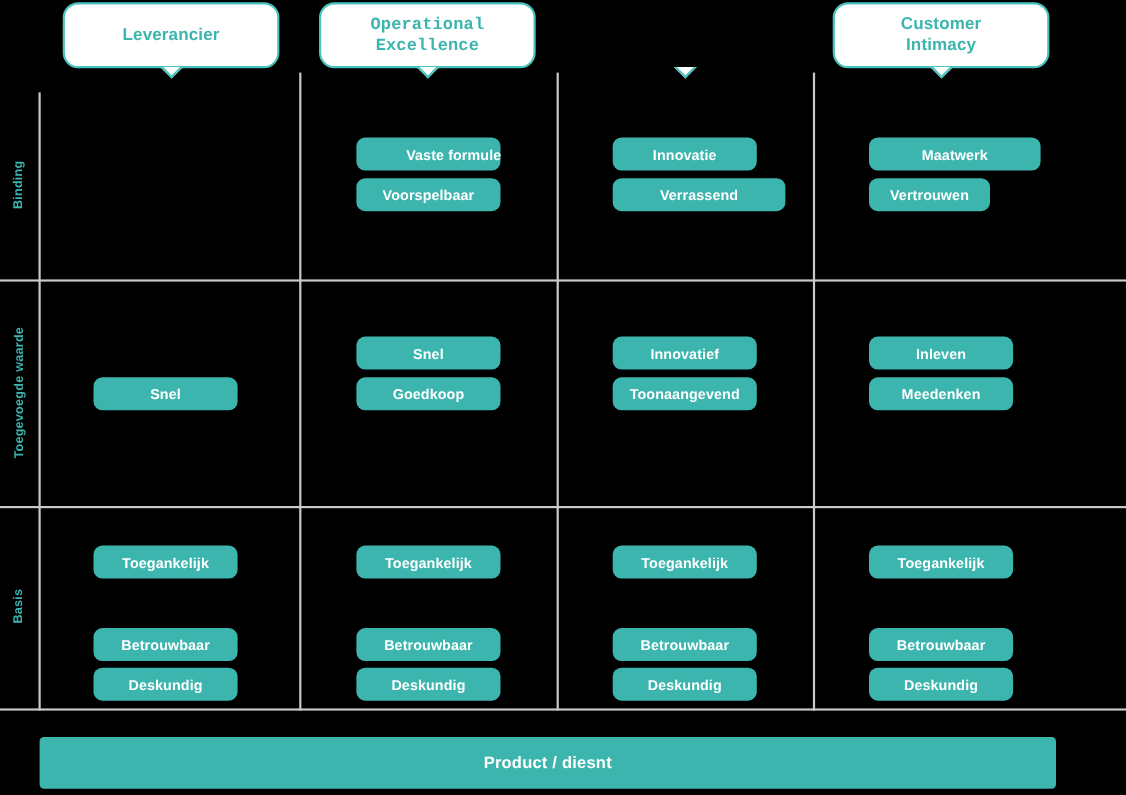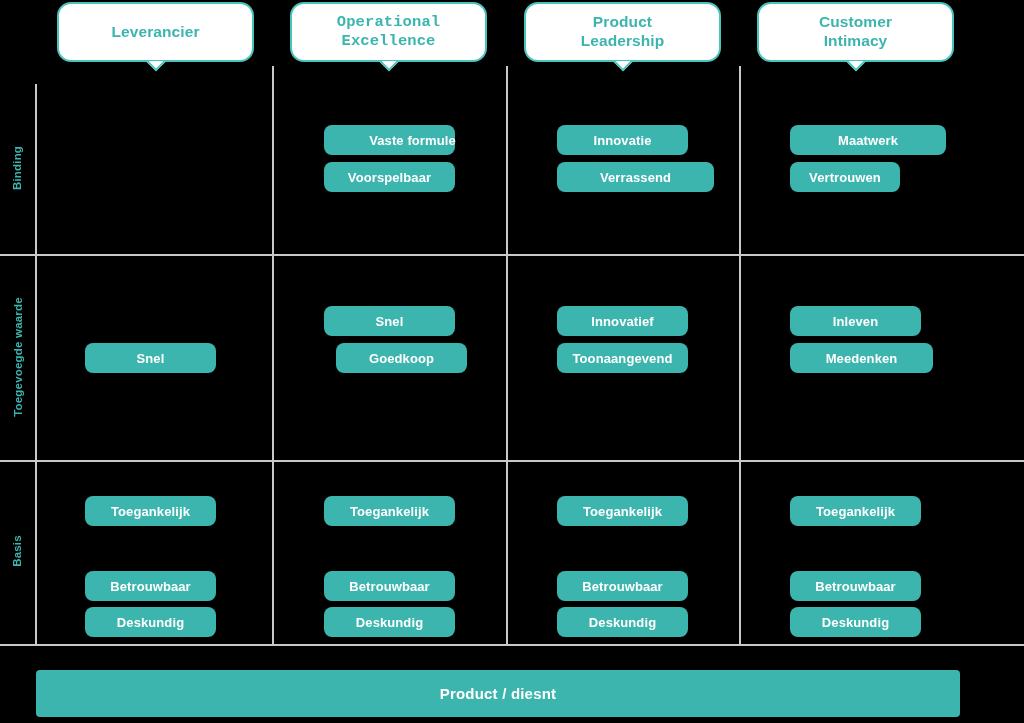--- a/index.html
+++ b/index.html
@@ -132,24 +132,20 @@
     <span class="hdr-label">Leverancier</span>
   </div>
   <div class="hdr-ptr" style="left:145px;"></div>
 
   <div class="hdr-card" style="left:290px; width:197px;font-family:Liberation Mono, monospace;">
     <span class="hdr-label">Operational
 Excellence</span>
   </div>
   <div class="hdr-ptr" style="left:378px;"></div>
 
-  <div class="hdr-card" style="left:524px; width:197px;">
-    <span class="hdr-label">Product
-Leadership</span>
-  </div>
   <div class="hdr-ptr" style="left:612px;"></div>
 
   <div class="hdr-card" style="left:757px; width:197px;">
     <span class="hdr-label">Customer
 Intimacy</span>
   </div>
   <div class="hdr-ptr" style="left:845px;"></div>
 
   <div class="vline" style="left:35px;  top:84px;  height:562px;"></div>
   <div class="vline" style="left:272px; top:66px;  height:580px;"></div>
@@ -169,27 +165,27 @@
 
   <div class="pill" style="left:557px; top:125px; width:131px;">Innovatie</div>
   <div class="pill" style="left:557px; top:162px; width:157px;">Verrassend</div>
 
   <div class="pill" style="left:790px; top:125px; width:156px;">Maatwerk</div>
   <div class="pill" style="left:790px; top:162px; width:110px;">Vertrouwen</div>
 
   <div class="pill" style="left:85px; top:343px; width:131px;">Snel</div>
 
   <div class="pill" style="left:324px; top:306px; width:131px;">Snel</div>
-  <div class="pill" style="left:336px; top:343px; width:131px;">Goedkoop</div>
+  <div class="pill" style="left:324px; top:343px; width:131px;">Goedkoop</div>
 
   <div class="pill" style="left:557px; top:306px; width:131px;">Innovatief</div>
   <div class="pill" style="left:557px; top:343px; width:131px;">Toonaangevend</div>
 
   <div class="pill" style="left:790px; top:306px; width:131px;">Inleven</div>
-  <div class="pill" style="left:790px; top:343px; width:143px;">Meedenken</div>
+  <div class="pill" style="left:790px; top:343px; width:131px;">Meedenken</div>
 
   <div class="pill" style="left:85px; top:496px; width:131px;">Toegankelijk</div>
   <div class="pill" style="left:85px; top:571px; width:131px;">Betrouwbaar</div>
   <div class="pill" style="left:85px; top:607px; width:131px;">Deskundig</div>
 
   <div class="pill" style="left:324px; top:496px; width:131px;">Toegankelijk</div>
   <div class="pill" style="left:324px; top:571px; width:131px;">Betrouwbaar</div>
   <div class="pill" style="left:324px; top:607px; width:131px;">Deskundig</div>
 
   <div class="pill" style="left:557px; top:496px; width:131px;">Toegankelijk</div>

